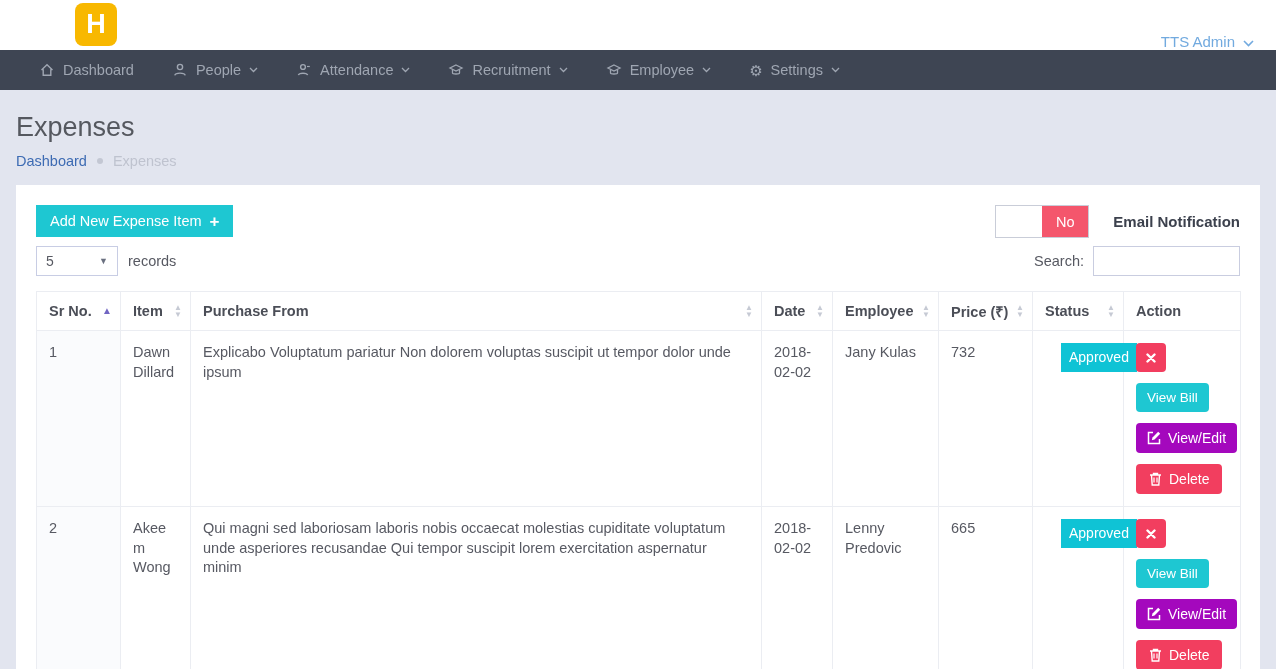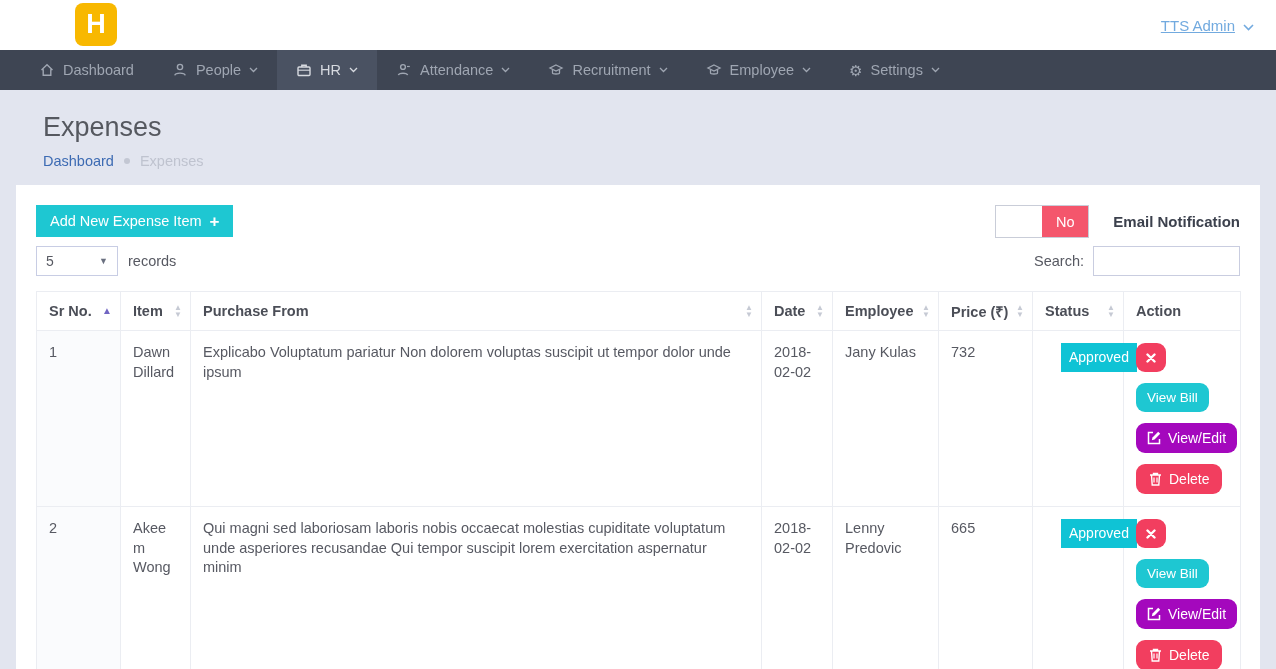--- a/index.html
+++ b/index.html
@@ -4,33 +4,33 @@
 <style>
   * { margin:0; padding:0; box-sizing:border-box; }
   html,body { width:1276px; height:669px; overflow:hidden; }
   body { font-family:"Liberation Sans", sans-serif; background:#e2e5ef; }
 
   
   .topbar { height:50px; background:#ffffff; position:relative; }
   .logo { position:absolute; left:75px; top:3px; width:42px; height:43px;
           background:#f8b800; border-radius:8px; display:flex; align-items:center;
           justify-content:center; color:#fff; font-size:27px; font-weight:700; cursor:pointer; }
-  .user-menu { position:absolute; right:22px; top:0; height:50px; display:flex;
-               align-items:center; gap:8px; color:#72aadf; font-size:15px; cursor:pointer;text-decoration:underline; }
+  .user-menu { position:absolute; right:22px; top:16px; height:50px; display:flex;
+               align-items:center; gap:8px; color:#72aadf; font-size:15px; cursor:pointer; }
 
   
   .navbar { height:40px; background:#3e4553; display:flex; padding-left:20px; }
   .nav-item { display:flex; align-items:center; gap:8px; padding:0 19px;
               color:#9fa6b2; font-size:14.5px; cursor:pointer; white-space:nowrap; }
   .nav-item.active { background:#4a5262; color:#d7dae0; }
   .nav-item svg { display:block; }
   .gear-glyph { font-size:15px; line-height:1; }
 
   
-  .page-head { padding:18px 16px 0;margin-left:27px; }
+  .page-head { padding:18px 16px 0; }
   .page-title { font-size:27px; color:#55585f; font-weight:400; margin:4px 0 10px; }
   .breadcrumb { display:flex; align-items:center; gap:10px; font-size:14.5px; margin-bottom:16px; }
   .crumb-link { color:#3d6bb3; cursor:pointer; }
   .crumb-dot { width:6px; height:6px; border-radius:50%; background:#c3c7d3; }
   .crumb-current { color:#bfc3cf; }
 
   
   .card { margin:0 16px; background:#fff; padding:20px; min-height:620px; }
 
   .toolbar { display:flex; justify-content:space-between; align-items:flex-start; margin-bottom:8px; }
@@ -66,21 +66,21 @@
        overflow-wrap:break-word; }
   td.sr-col { background:#fafbfd; }
   .sort { position:absolute; right:8px; top:50%; transform:translateY(-50%);
           display:flex; flex-direction:column; color:#c6cad4; font-size:8px; line-height:7px; }
   .sort.asc { color:#7165c2; font-size:10px; line-height:10px; }
 
   .badge { background:#0fc3d5; color:#fff; padding:5px 8px; display:inline-block; font-size:14px;margin-left:16px; }
 
   .actions { display:flex; flex-direction:column; gap:11px; align-items:flex-start; }
   .btn { border:none; color:#fff; font-size:13.5px; padding:7px 11px; display:inline-flex;
-         align-items:center; gap:7px; border-radius:9px; cursor:pointer; font-family:inherit; }
+         align-items:center; gap:7px; border-radius:4px; cursor:pointer; font-family:inherit; }
   .btn-x { background:#f23e5f; width:30px; height:29px; padding:0; justify-content:center; }
   .btn-viewbill { background:#1ec7d2; }
   .btn-viewedit { background:#a408bd; font-size:14px; }
   .btn-delete { background:#f23e5f; font-size:14px; padding:7px 13px; }
   .btn svg { display:block; }
 </style>
 </head>
 <body>
 
 <div class="topbar">
@@ -107,35 +107,20 @@
     <span>Dashboard</span>
   </div>
   <div class="nav-item">
     <span>
       <svg width="16" height="16" viewBox="0 0 16 16">
           <circle cx="8" cy="5" r="2.6" fill="none" stroke="currentColor" stroke-width="1.4"></circle>
           <path d="M2.8 13.4 C3.4 10.4 12.6 10.4 13.2 13.4" fill="none" stroke="currentColor" stroke-width="1.4"></path>
         </svg>
     </span>
     <span>People</span>
-    <span>
-      <svg width="9" height="6" viewBox="0 0 9 6">
-          <polyline points="1,1 4.5,4.5 8,1" fill="none" stroke="currentColor" stroke-width="1.3"></polyline>
-        </svg>
-    </span>
-  </div>
-  <div class="nav-item active">
-    <span>
-      <svg width="16" height="16" viewBox="0 0 16 16">
-          <rect x="2" y="5" width="12" height="8.5" rx="1" fill="none" stroke="currentColor" stroke-width="1.4"></rect>
-          <path d="M5.8 5 V3.2 H10.2 V5" fill="none" stroke="currentColor" stroke-width="1.4"></path>
-          <path d="M2 8.2 H14" stroke="currentColor" stroke-width="1.1"></path>
-        </svg>
-    </span>
-    <span>HR</span>
     <span>
       <svg width="9" height="6" viewBox="0 0 9 6">
           <polyline points="1,1 4.5,4.5 8,1" fill="none" stroke="currentColor" stroke-width="1.3"></polyline>
         </svg>
     </span>
   </div>
   <div class="nav-item">
     <span>
       <svg width="16" height="16" viewBox="0 0 16 16">
           <circle cx="7" cy="5" r="2.4" fill="none" stroke="currentColor" stroke-width="1.4"></circle>

